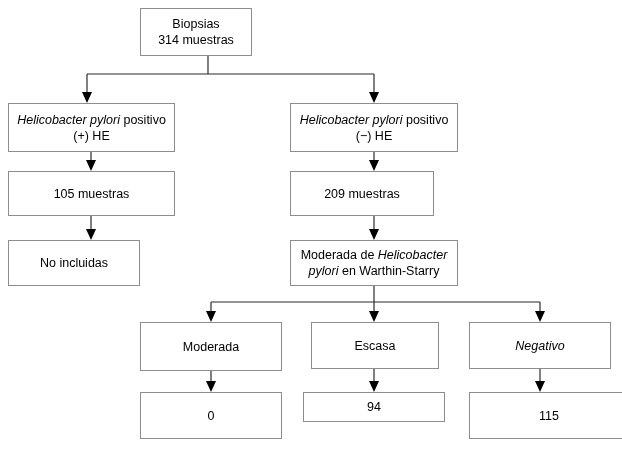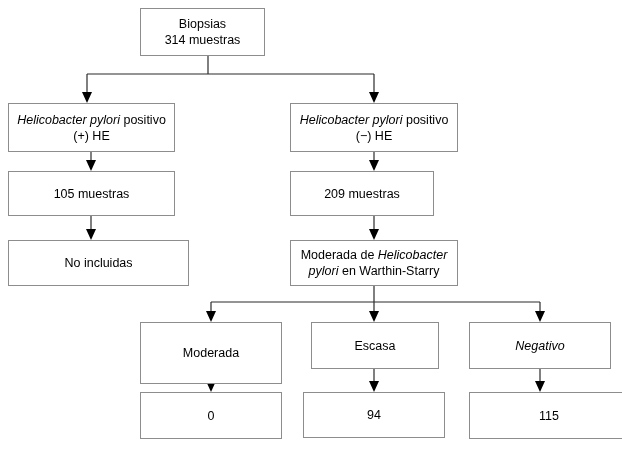--- a/index.html
+++ b/index.html
@@ -84,21 +84,21 @@
     <line x1="211" y1="369" x2="211" y2="381"></line>
     <polygon points="206,381 216,381 211,392"></polygon>
 
     <line x1="374" y1="369" x2="374" y2="381"></line>
     <polygon points="369,381 379,381 374,392"></polygon>
 
     <line x1="540" y1="369" x2="540" y2="381"></line>
     <polygon points="535,381 545,381 540,392"></polygon>
   </svg>
 
-  <div class="node" style="left:140px; top:8px; width:125px; height:48px;">
+  <div class="node" style="left:140px; top:8px; width:112px; height:48px;">
     <span>
       <span class="txt">Biopsias</span>
       <span class="txt">314 muestras</span>
     </span>
   </div>
 
   <div class="node" style="left:8px; top:103px; width:167px; height:49px;">
     <span>
       <span class="txt"><i>Helicobacter pylori</i><span> positivo</span></span>
       <span class="txt">(+) HE</span>
@@ -113,45 +113,45 @@
   </div>
 
   <div class="node" style="left:8px; top:171px; width:167px; height:45px;">
     <span class="txt">105 muestras</span>
   </div>
 
   <div class="node" style="left:290px; top:171px; width:144px; height:45px;">
     <span class="txt">209 muestras</span>
   </div>
 
-  <div class="node" style="left:8px; top:240px; width:181px; height:46px;">
+  <div class="node" style="left:8px; top:240px; width:132px; height:46px;">
     <span class="txt">No incluidas</span>
   </div>
 
   <div class="node" style="left:290px; top:240px; width:168px; height:46px;">
     <span class="txt"><span>Moderada de </span><i>Helicobacter pylori</i><span> en Warthin-Starry</span></span>
   </div>
 
-  <div class="node" style="left:140px; top:322px; width:142px; height:62px;">
+  <div class="node" style="left:140px; top:322px; width:142px; height:49px;">
     <span class="txt">Moderada</span>
   </div>
 
   <div class="node" style="left:311px; top:322px; width:128px; height:47px;">
     <span class="txt">Escasa</span>
   </div>
 
   <div class="node" style="left:469px; top:322px; width:142px; height:47px;font-style:italic;">
     <span class="txt">Negativo</span>
   </div>
 
   <div class="node" style="left:140px; top:392px; width:142px; height:47px;">
     <span class="txt">0</span>
   </div>
 
-  <div class="node" style="left:303px; top:392px; width:142px; height:46px;">
+  <div class="node" style="left:303px; top:392px; width:142px; height:30px;">
     <span class="txt">94</span>
   </div>
 
   <div class="node" style="left:469px; top:392px; width:160px; height:47px;">
     <span class="txt">115</span>
   </div>
 
 </div>
 
 </body></html>

